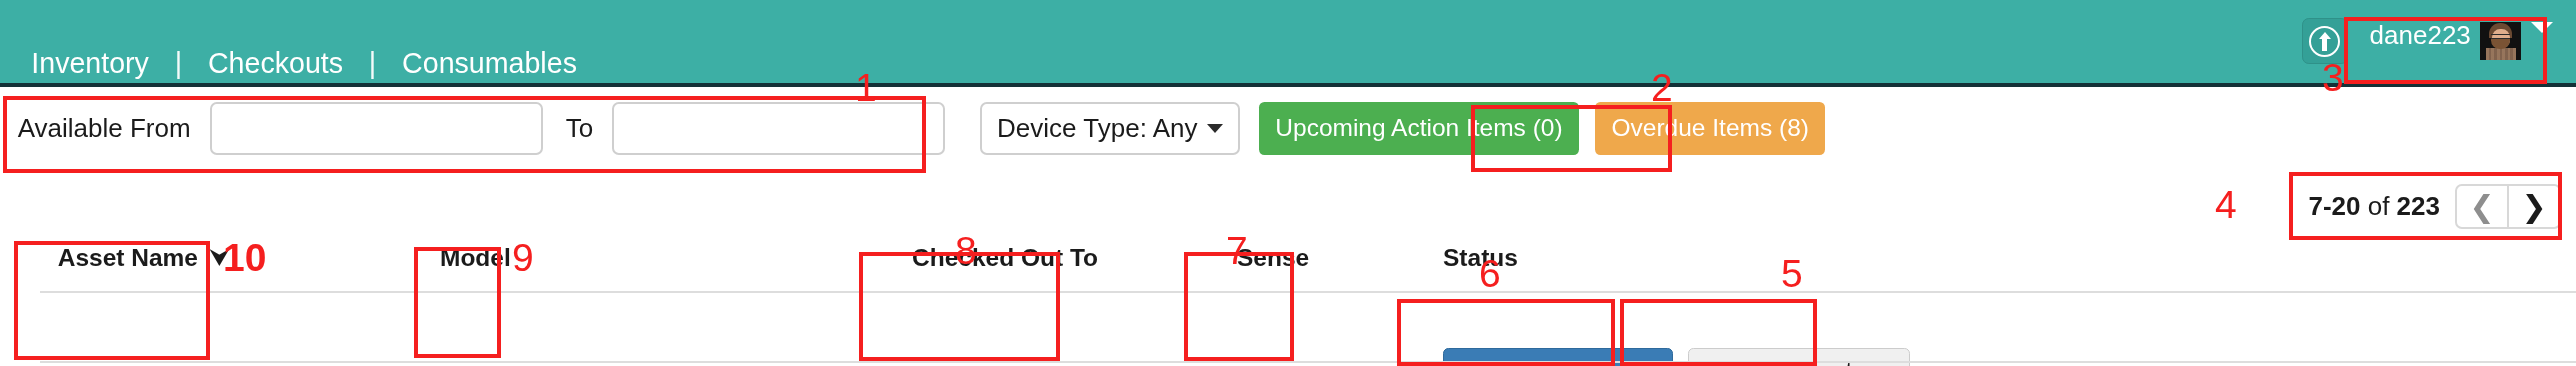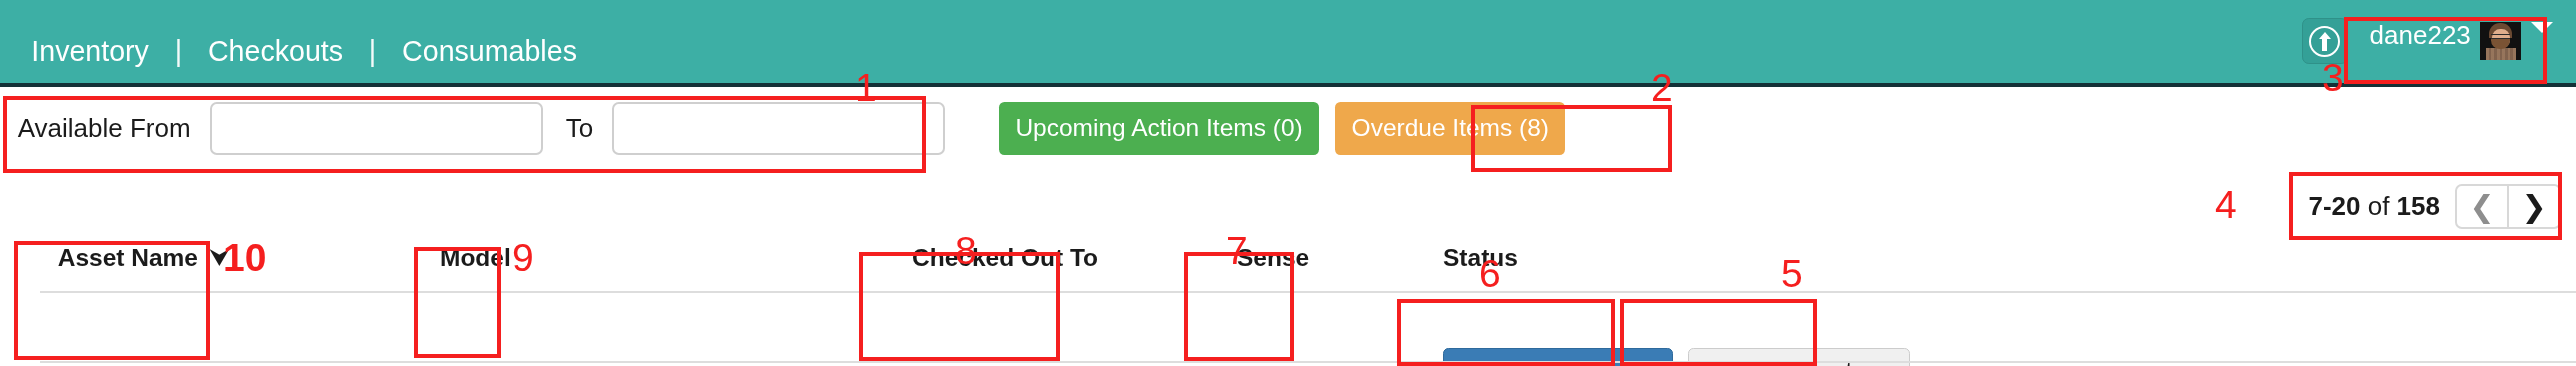--- a/index.html
+++ b/index.html
@@ -12,21 +12,21 @@
   }
 
   
   .navbar{
     position:absolute;left:0;top:0;width:2576px;height:87px;
     background:#3dafa5;
     border-bottom:4.8px solid #143137;
     box-sizing:border-box;
   }
   .nav-left{
-    position:absolute;left:15px;top:0;height:103px;
+    position:absolute;left:15px;top:12px;height:103px;
     display:flex;align-items:center;
   }
   .nav-link{
     color:#ffffff;font-size:28.6px;line-height:1;
     padding:0 16.3px;white-space:nowrap;text-decoration:none;
   }
   .nav-sep{
     color:#ffffff;font-size:28.6px;line-height:1;padding:0 9.5px;opacity:.95;
   }
   .nav-right{
@@ -210,29 +210,33 @@
 </div>
 
 <div class="filterbar">
   <div class="filter-inner">
     <span class="lbl">Available From</span>
     <input class="txtinput" type="text" value="" style="">
     <span class="sp"></span>
     <span class="lbl">To</span>
     <input class="txtinput second" type="text" value="" style="">
     <span class="sp" style="width:35px"></span>
+    <div class="dropdown-btn">
+      <span>Device Type: Any</span>
+      <span class="dd-caret"></span>
+    </div>
     <span class="sp" style="width:19px"></span>
     <button class="btn-green">Upcoming Action Items (0)</button>
     <span class="sp" style="width:16.3px"></span>
     <button class="btn-orange">Overdue Items (8)</button>
   </div>
 </div>
 
 <div class="pager">
-  <span class="pager-text"><b>7-20</b><span class="of"> of </span><b>158</b></span>
+  <span class="pager-text"><b>7-20</b><span class="of"> of </span><b>223</b></span>
   <span class="pager-btns">
     <span class="pgbtn prev">
       <span class="chev dim">❮</span>
     </span>
     <span class="pgbtn next">
       <span class="chev dark">❯</span>
     </span>
   </span>
 </div>
 

